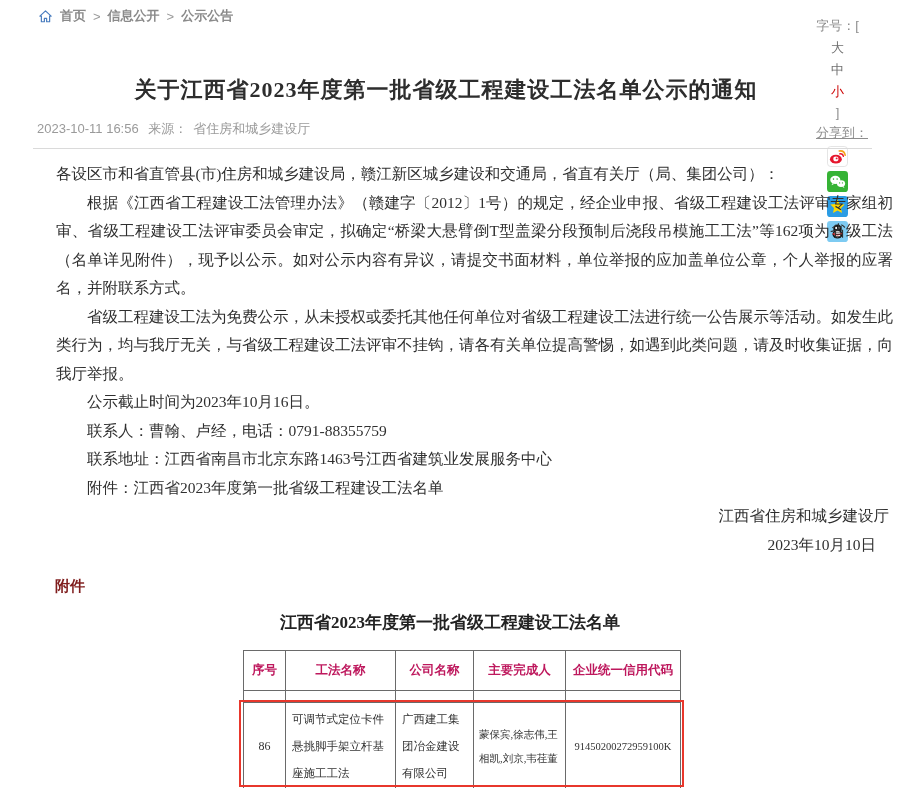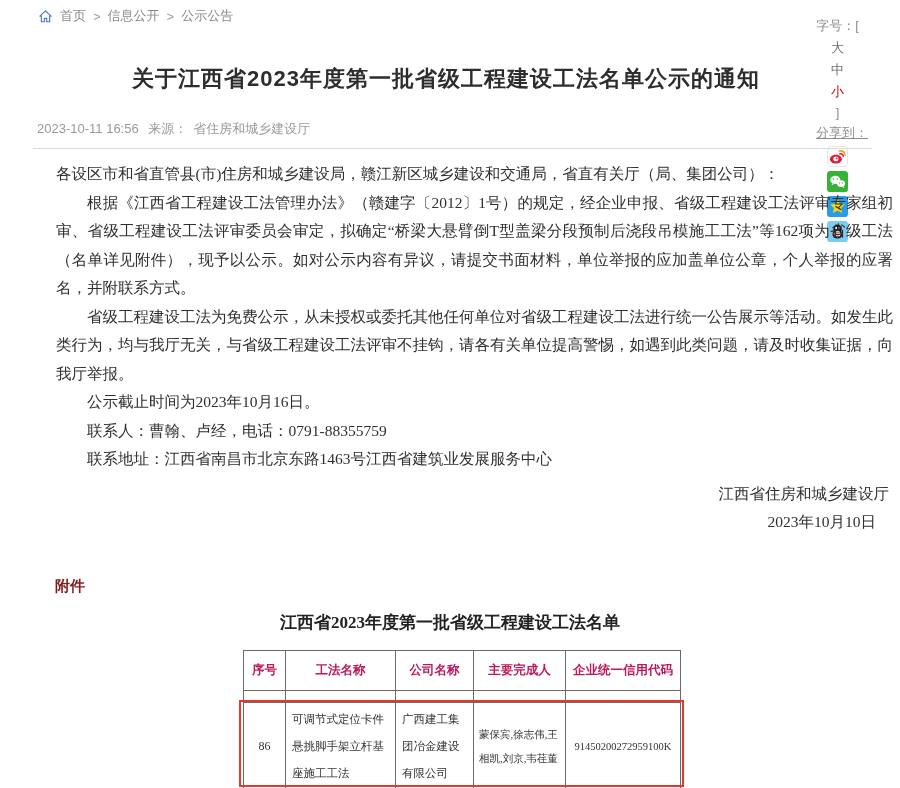--- a/index.html
+++ b/index.html
@@ -2,47 +2,47 @@
 <html><head>
 <meta charset="utf-8">
 <style>
   * { margin:0; padding:0; box-sizing:border-box; }
   html,body { width:900px; height:788px; background:#fff; overflow:hidden; position:relative;
               font-family:"Liberation Sans", sans-serif; }
 
   
   .breadcrumb { position:absolute; top:7px; left:38px; display:flex; align-items:center;
                 gap:7px; font-size:13px; color:#8a8a8a; }
-  .breadcrumb .crumb { cursor:pointer; }
+  .breadcrumb .crumb { cursor:pointer;font-weight:bold; }
   .breadcrumb .sep { color:#9a9a9a; }
   .home-ico { width:15px; height:15px; display:inline-block; }
 
   
-  .article-title { position:absolute; top:64px; left:0; width:892px; text-align:center;
-                   font-size:22px; font-weight:bold; color:#2d2d2d; letter-spacing:1px; }
+  .article-title { position:absolute; top:75px; left:0; width:892px; text-align:center;
+                   font-size:22px; font-weight:bold; color:#2d2d2d; letter-spacing:1px;font-family:Liberation Serif, serif; }
 
   
   .meta-row { position:absolute; top:116px; left:37px; right:28px; height:26px;
               display:flex; justify-content:space-between; align-items:center;
               font-size:13px; color:#9a9a9a; }
   .meta-left span { margin-right:6px; }
   .meta-right { display:flex; align-items:center; gap:4px; color:#8d8d8d;flex-direction:column; }
   .fs-opt { margin:0 3px; cursor:pointer; color:#6f6f6f; }
   .fs-opt.active { color:#c00; }
   .share-label { margin-left:13px; margin-right:4px;text-decoration:underline; }
   .share-ico { width:21px; height:21px; display:inline-block; cursor:pointer; }
 
   .divider { position:absolute; top:148px; left:33px; right:28px; border-top:1px solid #dadada; }
 
   
   .article-body { position:absolute; top:160px; left:56px; width:837px;
                   font-family:"Liberation Serif","DejaVu Serif",serif;
                   font-size:15.5px; line-height:28.5px; color:#2f2f2f; text-align:justify; }
   .article-body p.indent { text-indent:2em; }
-  .signature { margin-top:6px; text-align:right; }
+  .signature { margin-top:0; text-align:right; }
   .sig-org { padding-right:4px; }
   .sig-date { padding-right:17px; line-height:28.5px; }
 
   
   .attach-section { position:absolute; top:572px; left:0; width:900px; }
   .attach-label { margin-left:55px; margin-top:5px; font-size:15px; font-weight:bold;
                   color:#7f1d1d; font-family:"Liberation Sans",sans-serif; }
   .table-title { margin-top:15px; text-align:center; font-size:17px;
                  font-weight:bold; color:#222;
                  font-family:"Liberation Serif","DejaVu Serif",serif; }
@@ -137,20 +137,21 @@
 
 <div class="divider"></div>
 
 <div class="article-body">
   <p>各设区市和省直管县(市)住房和城乡建设局，赣江新区城乡建设和交通局，省直有关厅（局、集团公司）：</p>
   <p class="indent">根据《江西省工程建设工法管理办法》（赣建字〔2012〕1号）的规定，经企业申报、省级工程建设工法评审专家组初审、省级工程建设工法评审委员会审定，拟确定“桥梁大悬臂倒T型盖梁分段预制后浇段吊模施工工法”等162项为省级工法（名单详见附件），现予以公示。如对公示内容有异议，请提交书面材料，单位举报的应加盖单位公章，个人举报的应署名，并附联系方式。</p>
   <p class="indent">省级工程建设工法为免费公示，从未授权或委托其他任何单位对省级工程建设工法进行统一公告展示等活动。如发生此类行为，均与我厅无关，与省级工程建设工法评审不挂钩，请各有关单位提高警惕，如遇到此类问题，请及时收集证据，向我厅举报。</p>
   <p class="indent">公示截止时间为2023年10月16日。</p>
   <p class="indent">联系人：曹翰、卢经，电话：0791-88355759</p>
   <p class="indent">联系地址：江西省南昌市北京东路1463号江西省建筑业发展服务中心</p>
+  <p class="indent">附件：江西省2023年度第一批省级工程建设工法名单</p>
   <div class="signature">
     <div class="sig-org">江西省住房和城乡建设厅</div>
     <div class="sig-date">2023年10月10日</div>
   </div>
 </div>
 
 <div class="attach-section">
   <div class="attach-label">附件</div>
   <div class="table-title">江西省2023年度第一批省级工程建设工法名单</div>
 

